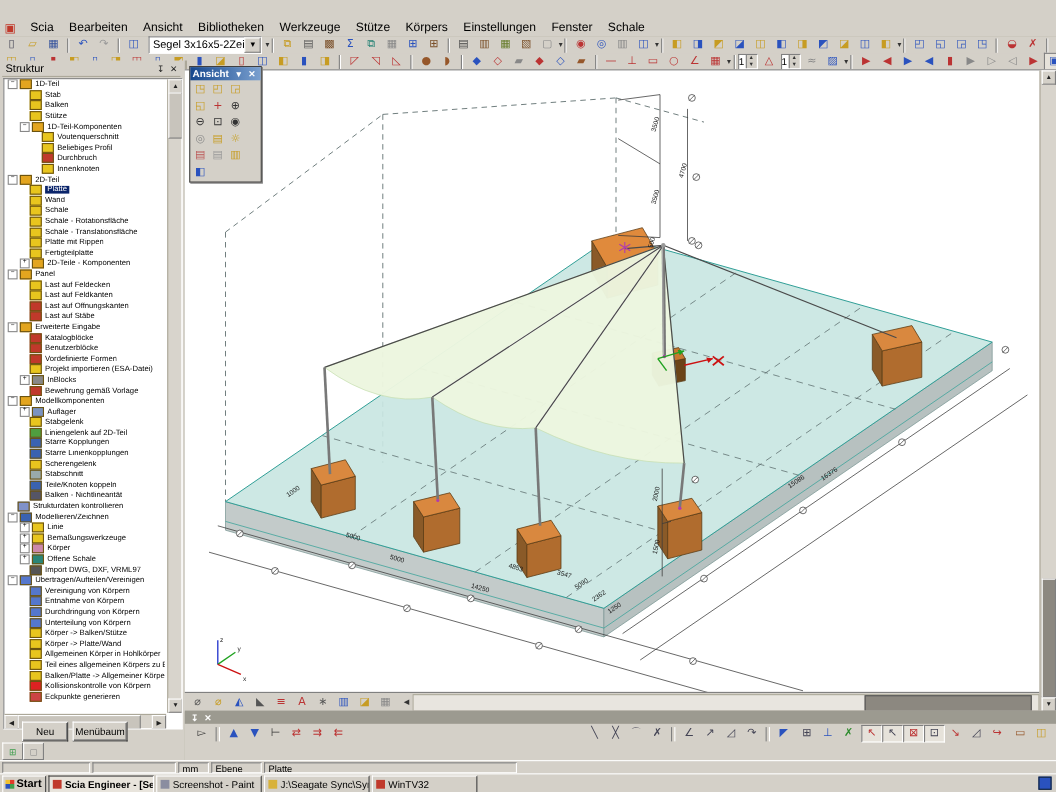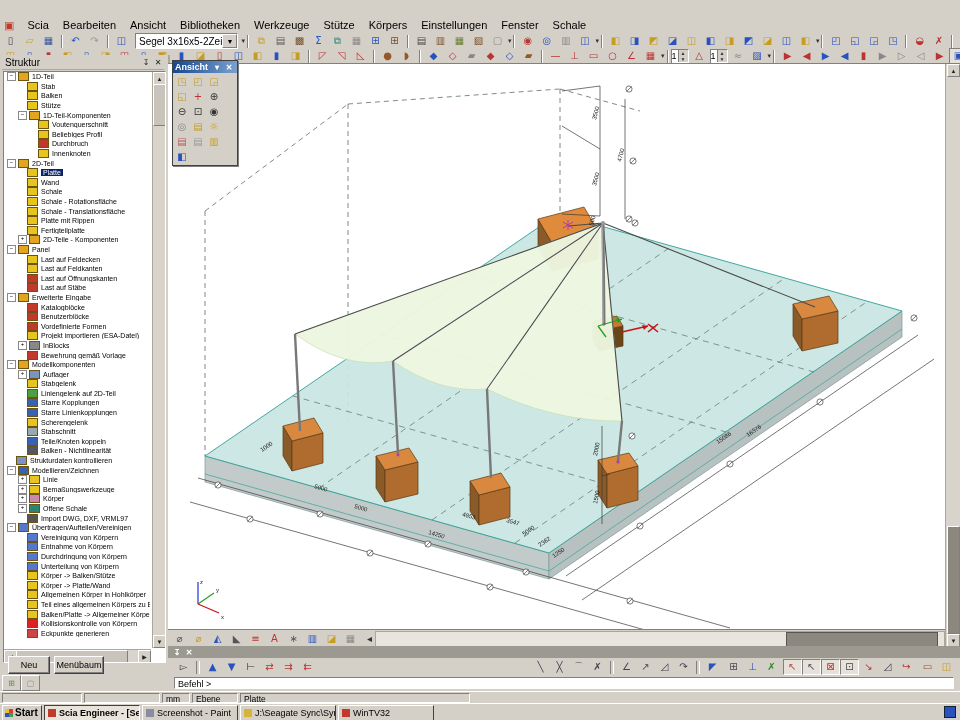--- a/index.html
+++ b/index.html
@@ -48,21 +48,21 @@
   .trow .exp{width:7px;height:7px;margin-right:2px;border:1px solid #888;background:#fff;font-size:6px;
              line-height:5px;text-align:center;flex:none;}
   .trow .noexp{width:9px;flex:none;}
   .trow .tico{width:9px;height:7px;margin-right:3px;border:1px solid #6b5310;flex:none;}
   .trow .lbl{overflow:hidden;}
   .trow.sel .lbl{background:#0a246a;color:#fff;padding:0 2px;}
   .vscroll{position:absolute;background:#d8d4cc;border-left:1px solid #aca899;}
   .sbtn{position:absolute;width:11px;height:11px;background:#d4d0c8;border:1px solid;
         border-color:#fff #808080 #808080 #fff;font-size:6px;display:flex;align-items:center;justify-content:center;color:#222;}
   .sthumb{position:absolute;background:#c8c4bc;border:1px solid;border-color:#fff #808080 #808080 #fff;}
-  #lp-btns{left:0;top:601px;width:168px;height:20px;padding-left:33px;}
+  #lp-btns{left:12px;top:601px;width:168px;height:20px;padding-left:33px;}
   .pbtn{position:absolute;height:16px;background:#d4d0c8;border:1px solid;border-color:#fff #404040 #404040 #fff;
         box-shadow:inset -1px -1px 0 #808080;font-size:9px;display:flex;align-items:center;justify-content:center;}
   #lp-tabs{left:2px;top:620px;width:164px;height:15px;display:flex;}
   .ltab{width:17px;height:14px;background:#d4d0c8;border:1px solid;border-color:#fff #808080 #808080 #fff;
         display:flex;align-items:center;justify-content:center;font-size:8px;}
   
   #viewport{left:168px;top:63px;width:792px;height:583px;background:#fff;border-top:1px solid #808080;}
   #scene{position:absolute;left:2px;top:0;}
   svg text{font-family:"Liberation Sans",sans-serif;font-size:6px;fill:#1a1a1a;}
   
@@ -897,21 +897,20 @@
           <span class="tbtn pressed" style="color: rgb(68, 68, 85);">⊡</span>
           <span class="tbtn" style="color: rgb(187, 51, 51);">↘</span>
           <span class="tbtn" style="color: rgb(68, 68, 85);">◿</span>
           <span class="tbtn" style="color: rgb(187, 51, 51);">↪</span>
         </span>
       <span class="tgrp" style="margin-right:4px;">
           <span class="tbtn" style="color: rgb(150, 87, 42);">▭</span>
           <span class="tbtn" style="color: rgb(199, 156, 34);">◫</span>
         </span>
     </div>
-    <div id="cmd-input" class="abs">Befehl &gt;</div>
   </div>
 
   <div id="statusbar" class="abs">
     <span class="scell" style="width:80px;"></span>
     <span class="scell" style="width:76px;"></span>
     <span class="scell" style="width:28px;">mm</span>
     <span class="scell" style="width:46px;">Ebene XY</span>
     <span class="scell" style="width:230px;">Platte</span>
   </div>
 

